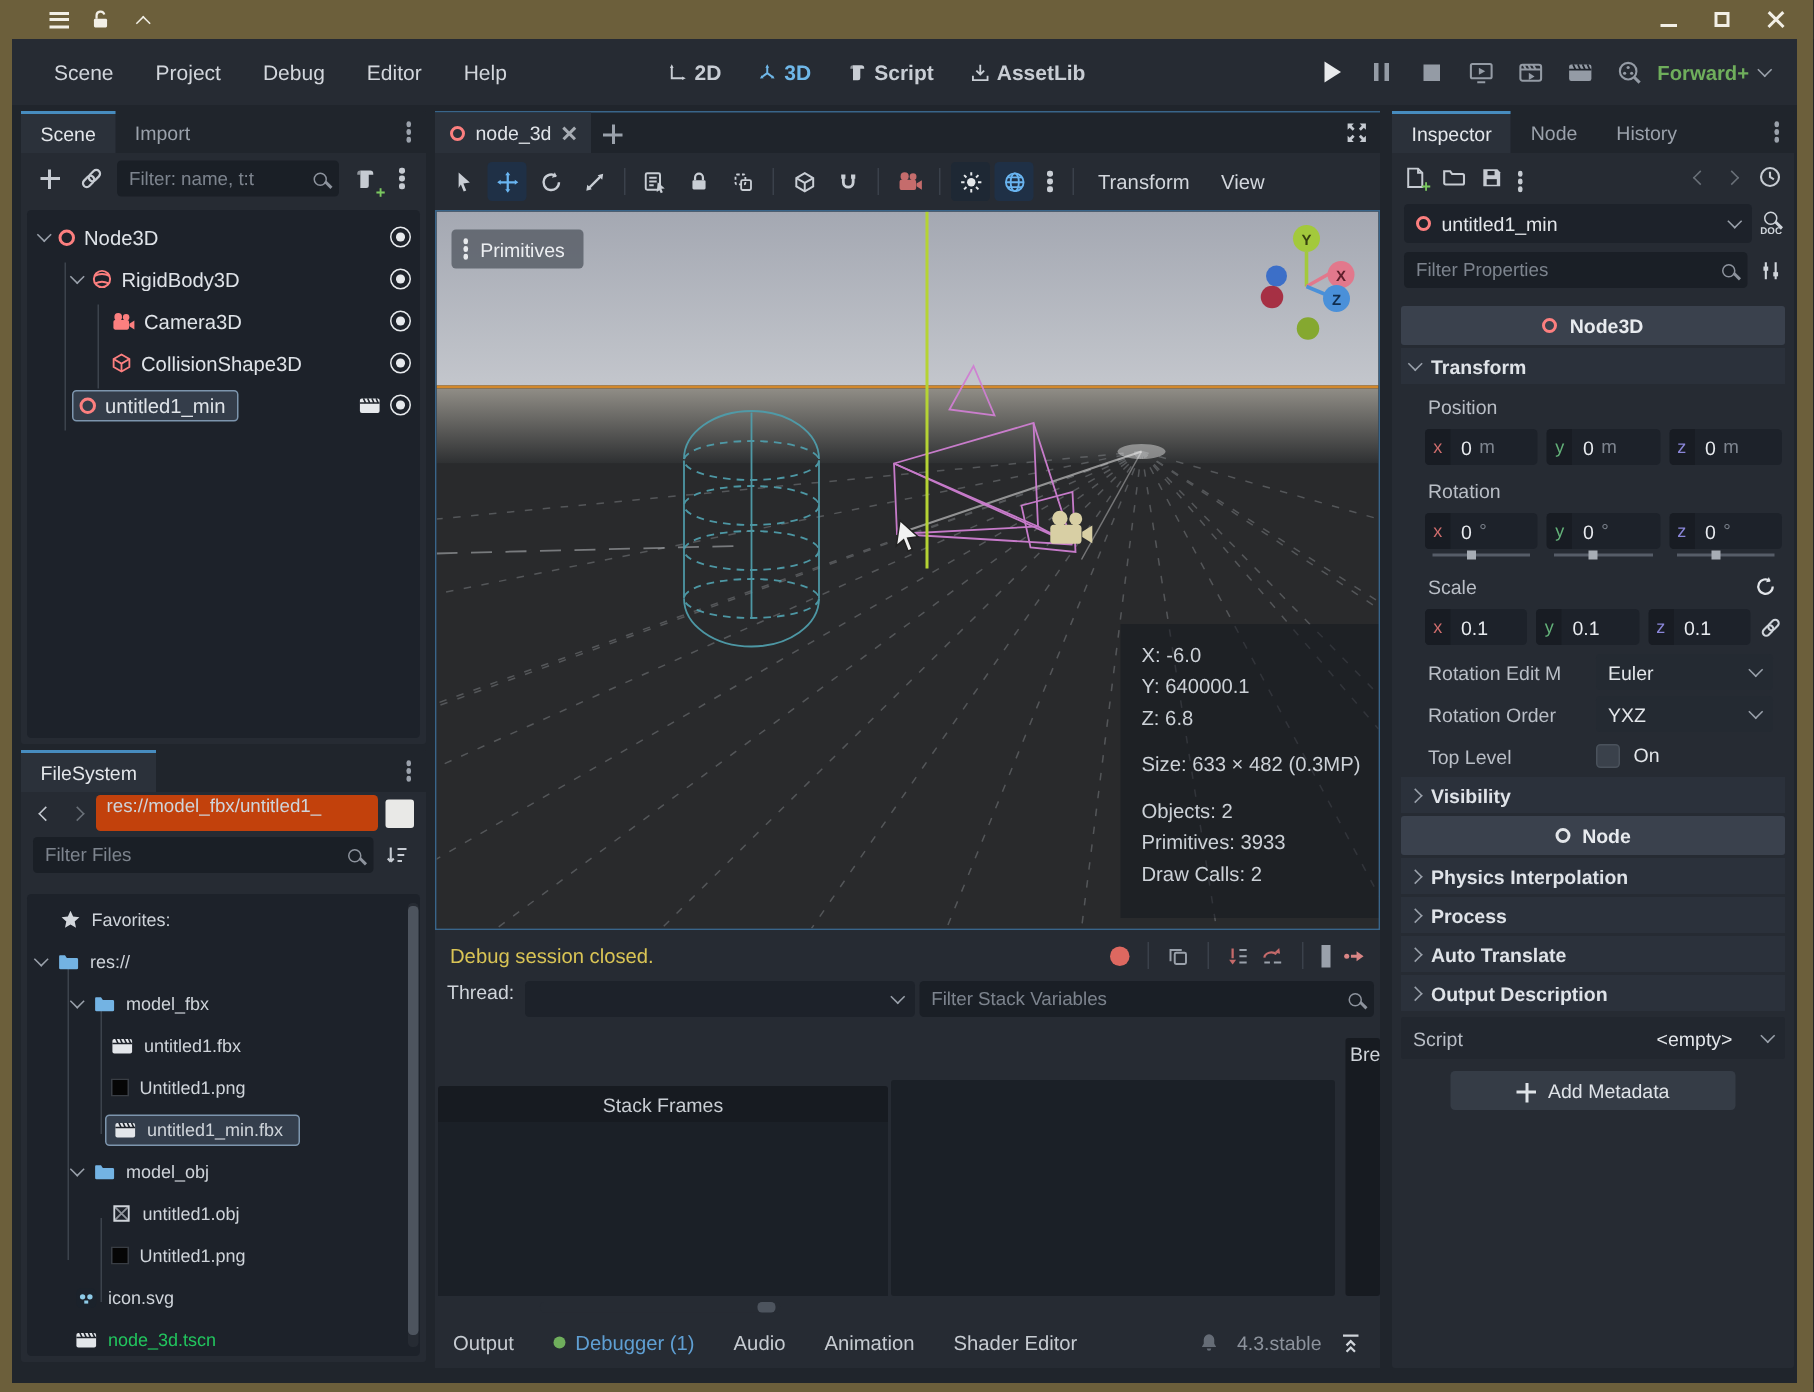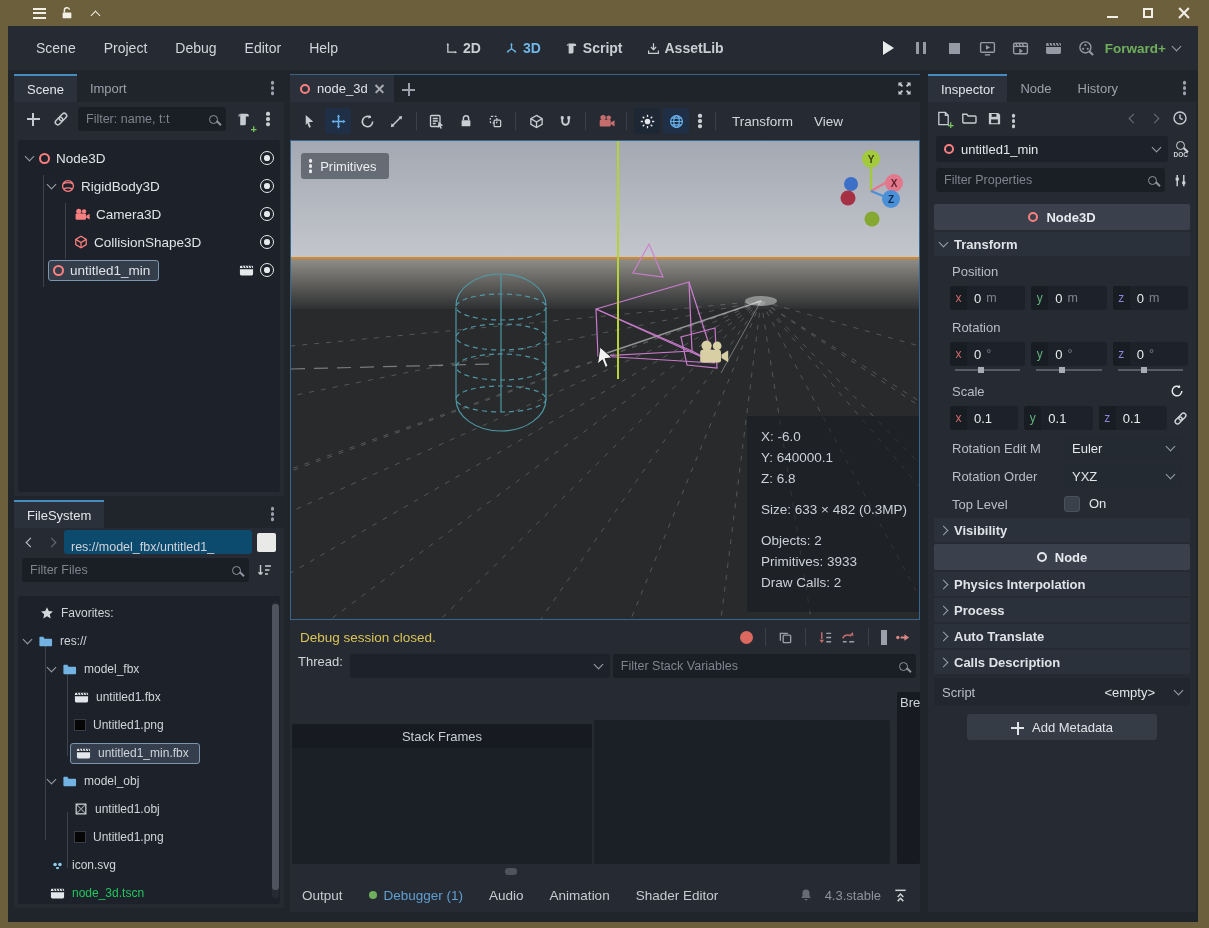--- a/index.html
+++ b/index.html
@@ -71,21 +71,21 @@
   .tree{position:absolute;left:4px;right:4px;top:66px;bottom:4px;background:#1d222a;border-radius:3px;padding-top:4px;overflow:hidden}
   .trow{display:flex;align-items:center;height:28px;gap:6px;padding:0 6px;color:#dfe3e8;font-size:13.5px;position:relative}
   .trow .lbl{white-space:nowrap;overflow:hidden;text-overflow:ellipsis}
   .trow .sp{flex:1}
   .nred{color:#fc7f7f}
   .sel-pill{display:flex;align-items:center;gap:6px;background:#343d4a;border:1px solid #7d95ad;border-radius:3px;padding:2px 8px 2px 4px}
   .guide{position:absolute;border-left:1px solid #3c434c;width:0}
   
   .fs-dock{left:14px;top:500px;width:270px;height:408px}
   .fs-nav{display:flex;align-items:center;gap:5px;padding:4px 8px;height:28px}
-  .path-input{flex:1;display:flex;align-items:flex-end;background:#0c4a6e;border-radius:3px;height:24px;padding:0 7px;min-width:0}
+  .path-input{flex:1;display:flex;align-items:flex-start;background:#c2410c;border-radius:3px;height:24px;padding:0 7px;min-width:0}
   .path-input input{flex:1;background:transparent;border:none;outline:none;color:#cfd4da;font-size:12.5px;font-family:inherit;min-width:0}
   .fs-tree{position:absolute;left:4px;right:4px;top:96px;bottom:4px;background:#1d222a;border-radius:3px;padding-top:3px;overflow:hidden}
   .frow{display:flex;align-items:center;height:28px;gap:7px;padding:0 4px;color:#cfd4da;font-size:12px;position:relative}
   .fold{color:#73b3e3}
   .fsel{background:#343e4c;border:1px solid #7d95ad;border-radius:3px}
   .scrollbar{position:absolute;right:1px;width:7px;border-radius:3px;background:#262b33}
   .thumb{position:absolute;left:0;right:0;background:#4d545e;border-radius:3px}
   
   .center{position:absolute;left:290px;top:74px;width:630px;height:838px;background:#262b33}
   .scenetabs{display:flex;align-items:stretch;height:28px;background:#1f242b;border-top:1px solid #39658a}
@@ -1109,21 +1109,21 @@
       <div class="sec-hdr">
         <span class="chev right"></span>
         <span>Process</span>
       </div>
       <div class="sec-hdr">
         <span class="chev right"></span>
         <span>Auto Translate</span>
       </div>
       <div class="sec-hdr">
         <span class="chev right"></span>
-        <span>Calls Description</span>
+        <span>Output Description</span>
       </div>
       <div class="script-row">
         <span style="flex:1">Script</span>
         <span style="color:#e3e6ea">&lt;empty&gt;</span>
         <span class="chev down" style="color:#9aa1ab;margin-left:14px"></span>
       </div>
       <div class="meta-btn">
         <span class="plus" style="width:11px;height:11px"></span>
         <span>Add Metadata</span>
       </div>

